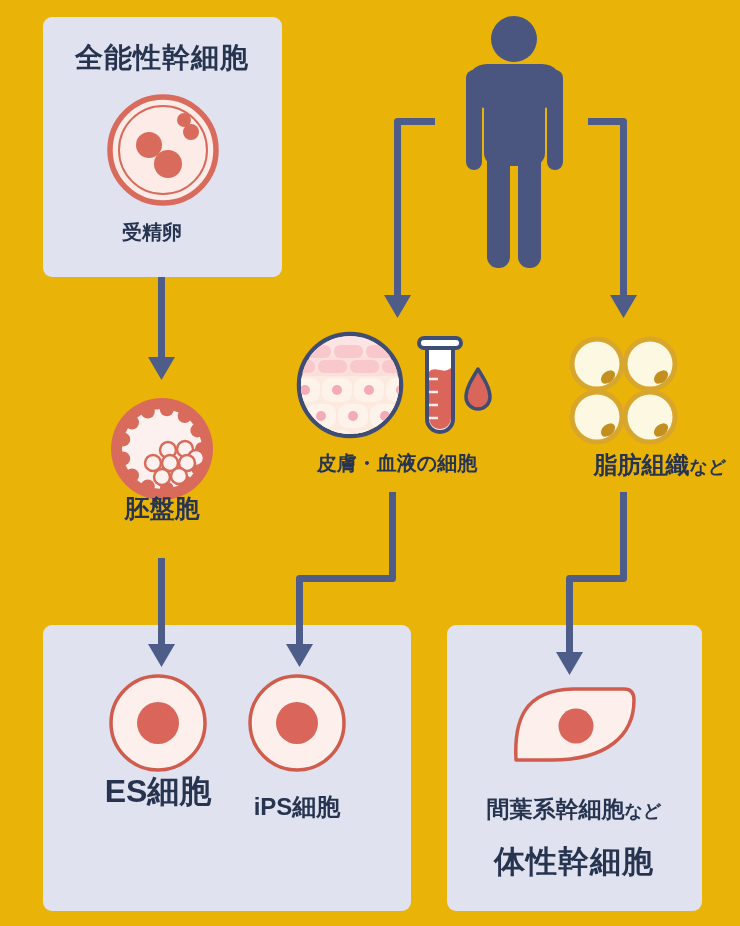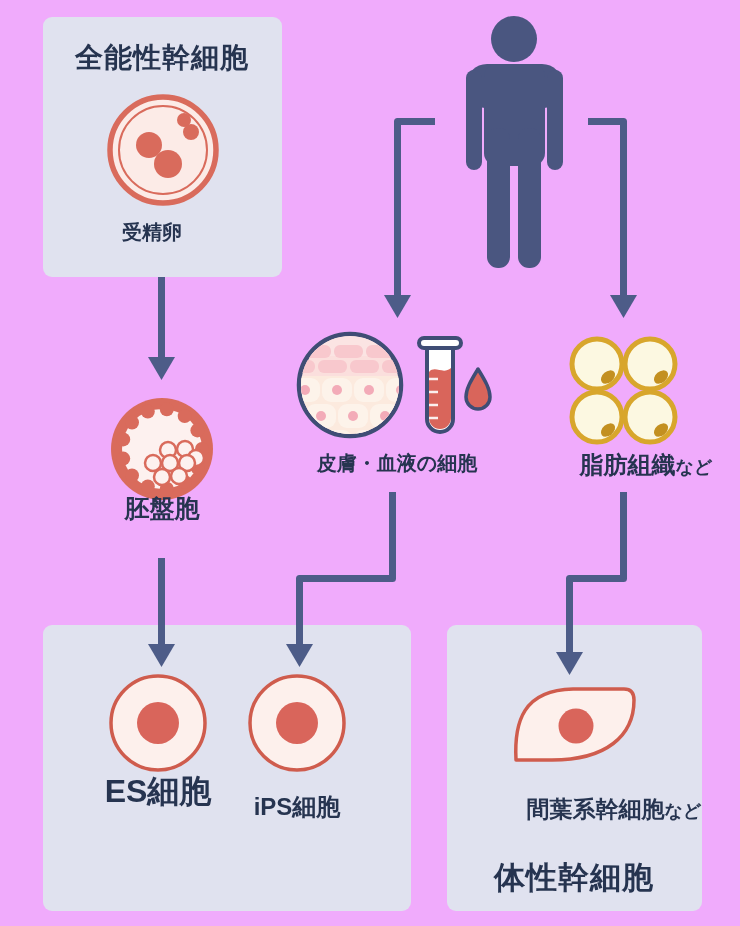--- a/index.html
+++ b/index.html
@@ -1,41 +1,41 @@
 <!DOCTYPE html>
 <html><head>
 <meta charset="utf-8">
 <style>
   html,body{margin:0;padding:0;background:#ffffff;}
   #stage{
-    position:relative;width:740px;height:926px;background:#f0abfc;overflow:hidden;
+    position:relative;width:740px;height:926px;background:#eab308;overflow:hidden;
     font-family:"Liberation Sans","DejaVu Sans",sans-serif;color:#263450;
   }
   .box{position:absolute;background:#e0e2ef;border-radius:9px;}
   #totipotent-box{left:43px;top:17px;width:239px;height:260px;}
   #pluripotent-box{left:43px;top:625px;width:368px;height:286px;}
   #somatic-box{left:447px;top:625px;width:255px;height:286px;}
   #art{position:absolute;left:0;top:0;z-index:2;}
   .lbl{
     position:absolute;z-index:3;transform:translateX(-50%);
     white-space:nowrap;text-align:center;line-height:1;color:#263450;
   }
   .w6{font-weight:600;}
   .w7{font-weight:700;}
   .suffix{font-size:18px;font-weight:700;}
   #top-box-title{left:162px;top:44px;font-size:28px;letter-spacing:1px;}
   #egg-label{left:152px;top:222px;font-size:20px;}
   #blastocyst-label{left:162px;top:496px;font-size:25px;}
   #skin-blood-label{left:397px;top:453px;font-size:20px;}
-  #fat-label{left:646px;top:453px;font-size:24px;}
+  #fat-label{left:660px;top:453px;font-size:24px;}
   #es-label{left:158px;top:775px;font-size:32px;}
   #ips-label{left:297px;top:795px;font-size:24px;}
   #pluripotent-title{left:227px;top:846px;font-size:31px;letter-spacing:1px;}
-  #mesenchymal-label{left:574px;top:798px;font-size:23px;margin-left:40px;}
-  #somatic-title{left:574px;top:846px;font-size:31px;letter-spacing:1px;margin-top:16px;}
+  #mesenchymal-label{left:574px;top:798px;font-size:23px;}
+  #somatic-title{left:574px;top:846px;font-size:31px;letter-spacing:1px;}
 </style>
 </head>
 <body>
 
 <div id="stage">
 
   <div class="box" id="totipotent-box"></div>
   <div class="box" id="pluripotent-box"></div>
   <div class="box" id="somatic-box"></div>
 

